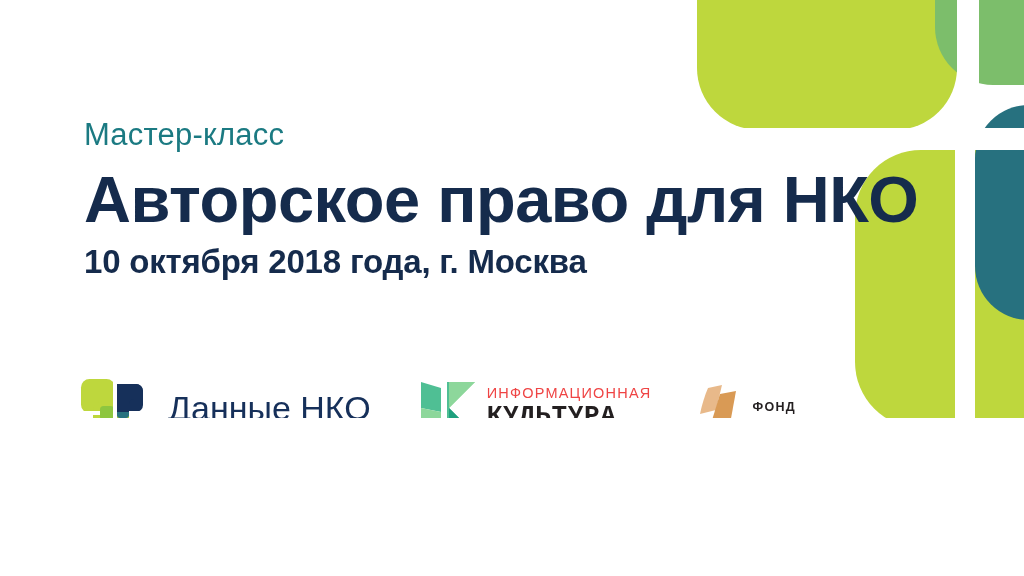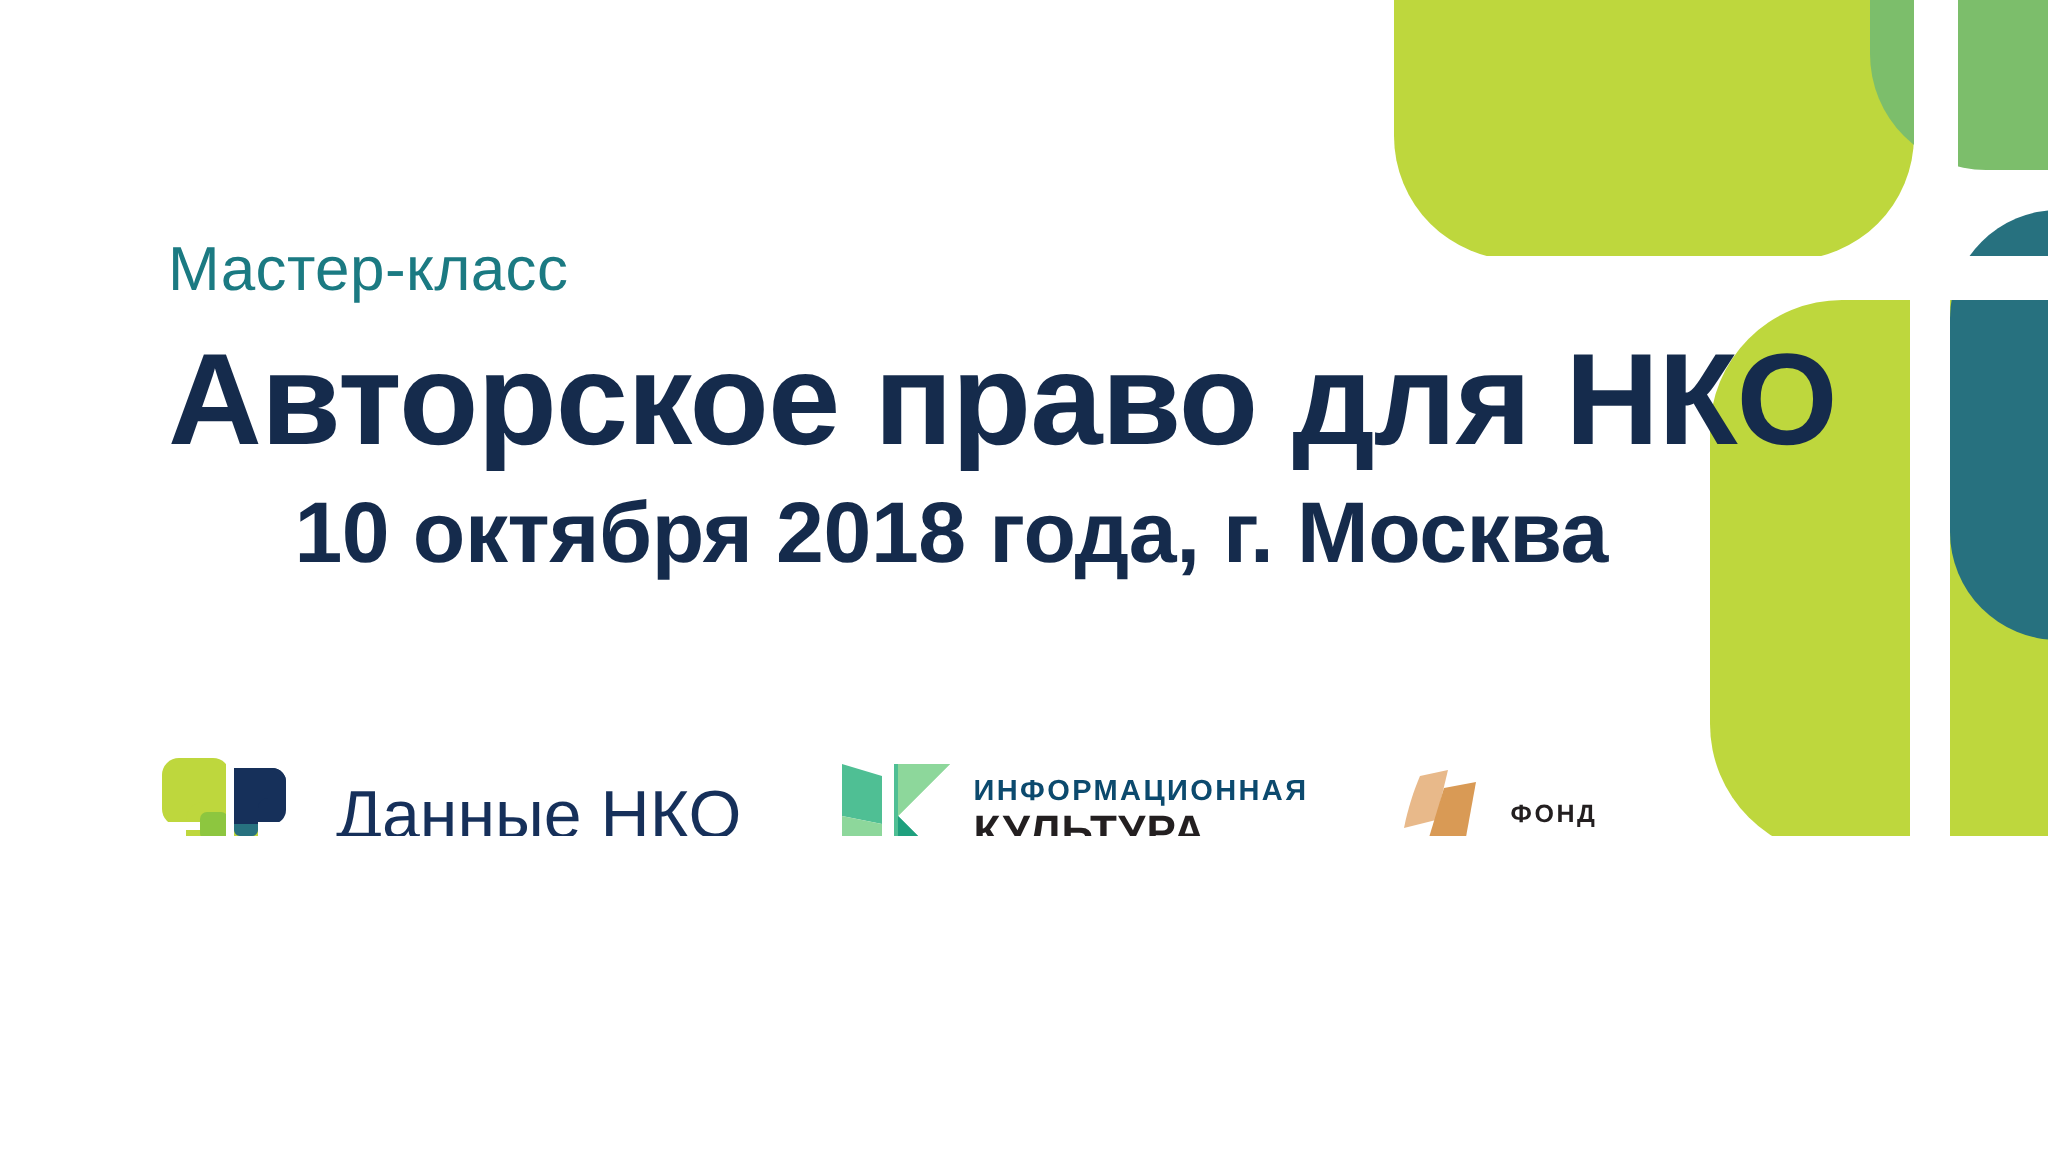--- a/index.html
+++ b/index.html
@@ -48,28 +48,27 @@
   .headline {
     font-size: 65px;
     font-weight: 700;
     color: #152B4C;
     line-height: 1.05;
     letter-spacing: -0.5px;
     margin: 0 0 10px 0;
     white-space: nowrap;
   }
   .subhead {
-    font-size: 43px;
+    font-size: 33px;
     font-weight: 700;
     color: #152B4C;
     line-height: 1.1;
     letter-spacing: -0.2px;
     margin: 0;
     white-space: nowrap;
-    text-align: right;
   }
 
   
   .logorow {
     position: absolute;
     left: 80px;
     top: 378px;
     display: flex;
     align-items: center;
   }
@@ -96,33 +95,34 @@
   }
 
   .infocult-text {
     margin-left: 10px;
     display: flex;
     flex-direction: column;
     justify-content: center;
   }
   .infocult-line1 {
     font-size: 14.5px;
-    font-weight: 700;
-    color: #0c4a6e;
+    font-weight: 400;
+    color: #ef4444;
     letter-spacing: 1.2px;
     line-height: 1.15;
     white-space: nowrap;
   }
   .infocult-line2 {
-    font-size: 22px;
+    font-size: 26px;
     font-weight: 700;
     color: #231F20;
     letter-spacing: 0.6px;
     line-height: 1.1;
     white-space: nowrap;
+    font-family: Liberation Mono, monospace;
   }
 
   .grants-text {
     margin-left: 9px;
     display: flex;
     flex-direction: row;
     justify-content: center;
   }
   .grants-line {
     font-size: 12.5px;

